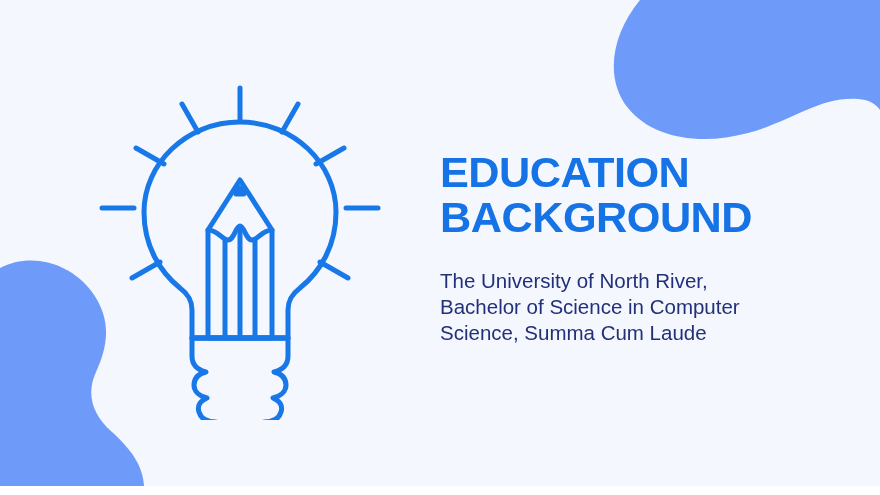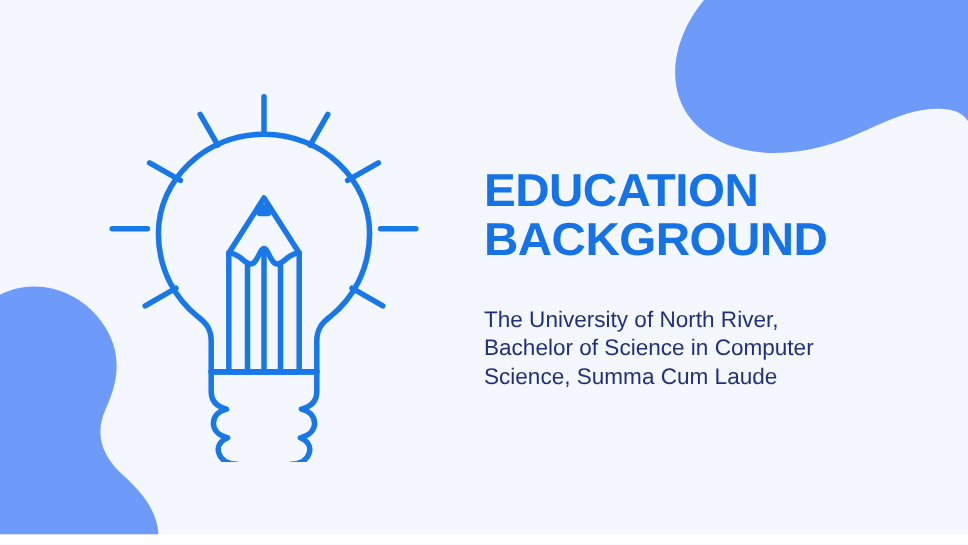--- a/index.html
+++ b/index.html
@@ -55,21 +55,21 @@
     font-size: 42px;
     line-height: 45px;
     letter-spacing: -0.5px;
     text-transform: uppercase;
     transform: scaleX(1.03);
     transform-origin: left center;
     white-space: pre-line;
   }
 
   #subheading {
-    margin: 38px 0 0 0;
+    margin: 28px 0 0 0;
     color: #22307a;
     font-family: "Liberation Sans", sans-serif;
     font-weight: 400;
     font-size: 20.5px;
     line-height: 26px;
     white-space: pre-line;
   }
 </style>
 </head>
 <body>

